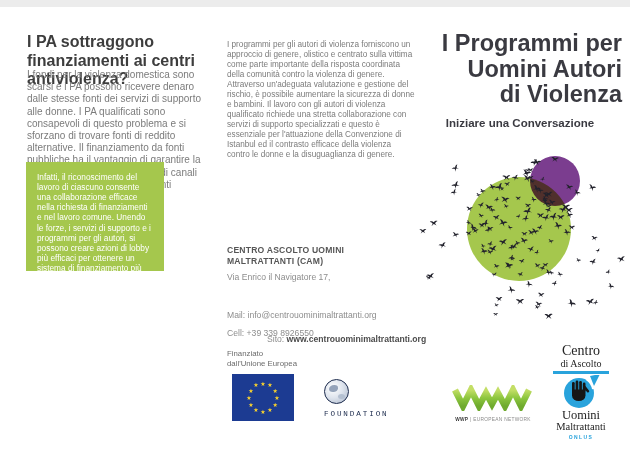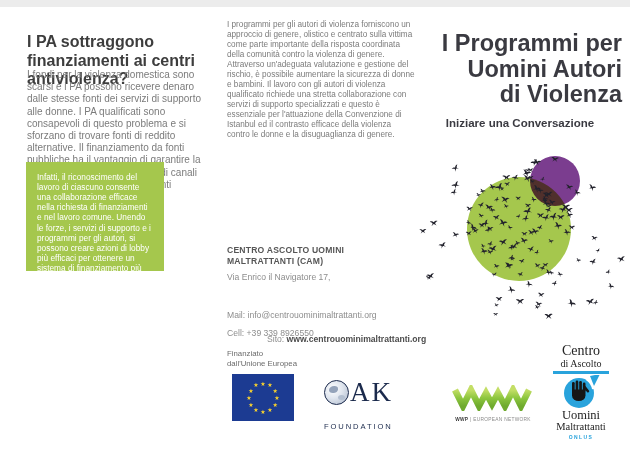--- a/index.html
+++ b/index.html
@@ -20,21 +20,21 @@
     font-size:10px; color:#7b7b7b; line-height:1.22;
   }
   .green-box {
     position:absolute; left:26px; top:162px; width:138px; height:109px;
     background:#a5c74d; padding:10px 11px;
     font-size:8.3px; color:#ffffff; line-height:1.22;
   }
 
   
   .m-body {
-    position:absolute; left:227px; top:20px; width:188px;
+    position:absolute; left:227px; top:40px; width:188px;
     font-size:8.2px; color:#7b7b7b; line-height:1.22;
   }
   .m-question {
     position:absolute; left:227px; top:174px; width:192px;
     font-size:11.5px; font-weight:700; color:#3d3d3d; line-height:1.13;
   }
   .m-org {
     position:absolute; left:227px; top:245px; width:185px;
     font-size:8.6px; font-weight:700; color:#565656; line-height:1.3; letter-spacing:.2px;
   }
@@ -61,21 +61,21 @@
   .oak-top { display:flex; align-items:center; gap:1px; font-family:"Liberation Serif", serif; font-size:27px; line-height:27px; }
   .oak-o {
     display:inline-block; width:25px; height:25px; border-radius:50%;
     border:1.6px solid #1b2a4c;
     background: radial-gradient(circle at 35% 35%, #ffffff 0%, #dfe5ee 45%, #aab6c9 100%);
     color:transparent; overflow:hidden; position:relative;
   }
   .oak-o::after { content:""; position:absolute; left:4px; top:5px; width:9px; height:7px; background:#94a3ba; border-radius:60% 40% 55% 45%; }
   .oak-o::before { content:""; position:absolute; right:3px; bottom:4px; width:7px; height:5px; background:#b4c0d1; border-radius:50%; }
   .oak-ak { letter-spacing:2px; }
-  .oak-sub { font-family:Liberation Sans, sans-serif; font-size:7.6px; letter-spacing:1.9px; margin-top:16px; }
+  .oak-sub { font-family:Liberation Mono, monospace; font-size:7.6px; letter-spacing:1.9px; margin-top:6px; }
 
   
   .r-title {
     position:absolute; left:418px; top:31px; width:204px; text-align:right;
     font-size:23.5px; font-weight:700; color:#3a3a41; line-height:1.09;
   }
   .r-subtitle {
     position:absolute; left:418px; top:117px; width:204px; text-align:center;
     font-size:11.5px; font-weight:700; color:#3a3a41;
   }
@@ -137,21 +137,20 @@
       <span class="star" style="left: 24px; top: 35.6244px;">★</span>
       <span class="star" style="left: 18.8756px; top: 30.5px;">★</span>
       <span class="star" style="left: 17px; top: 23.5px;">★</span>
       <span class="star" style="left: 18.8756px; top: 16.5px;">★</span>
       <span class="star" style="left: 24px; top: 11.3756px;">★</span>
     </div>
 
   <div class="oak-logo">
     <div class="oak-top">
       <span class="oak-o">O</span>
-        <span class="oak-ak">AK</span>
     </div>
     <div class="oak-sub">FOUNDATION</div>
   </div>
 
   <div class="r-title">
     <div>I Programmi per</div>
     <div>Uomini Autori</div>
     <div>di Violenza</div>
   </div>
   <div class="r-subtitle">Iniziare una Conversazione</div>

